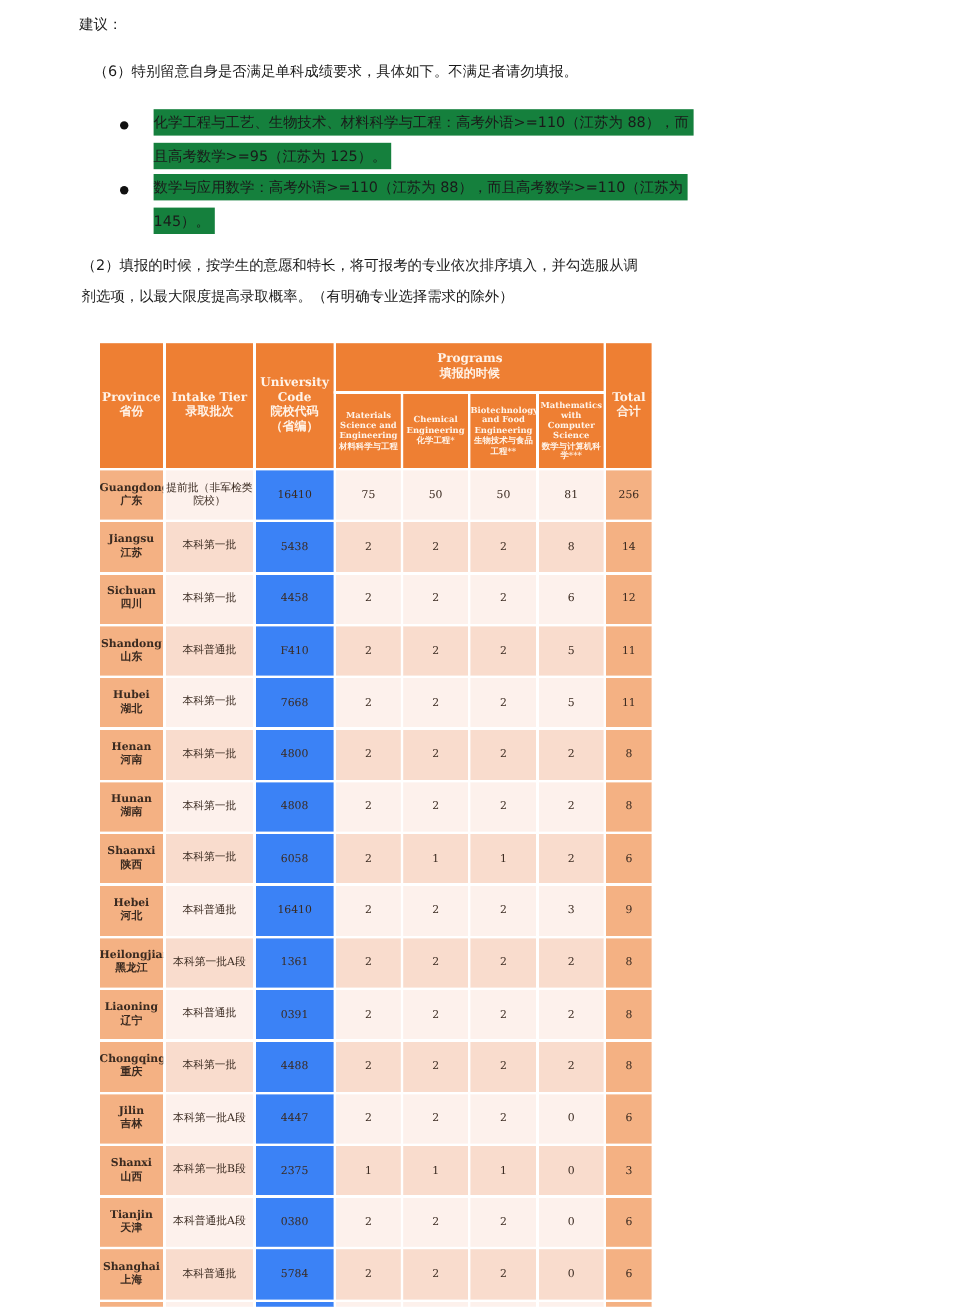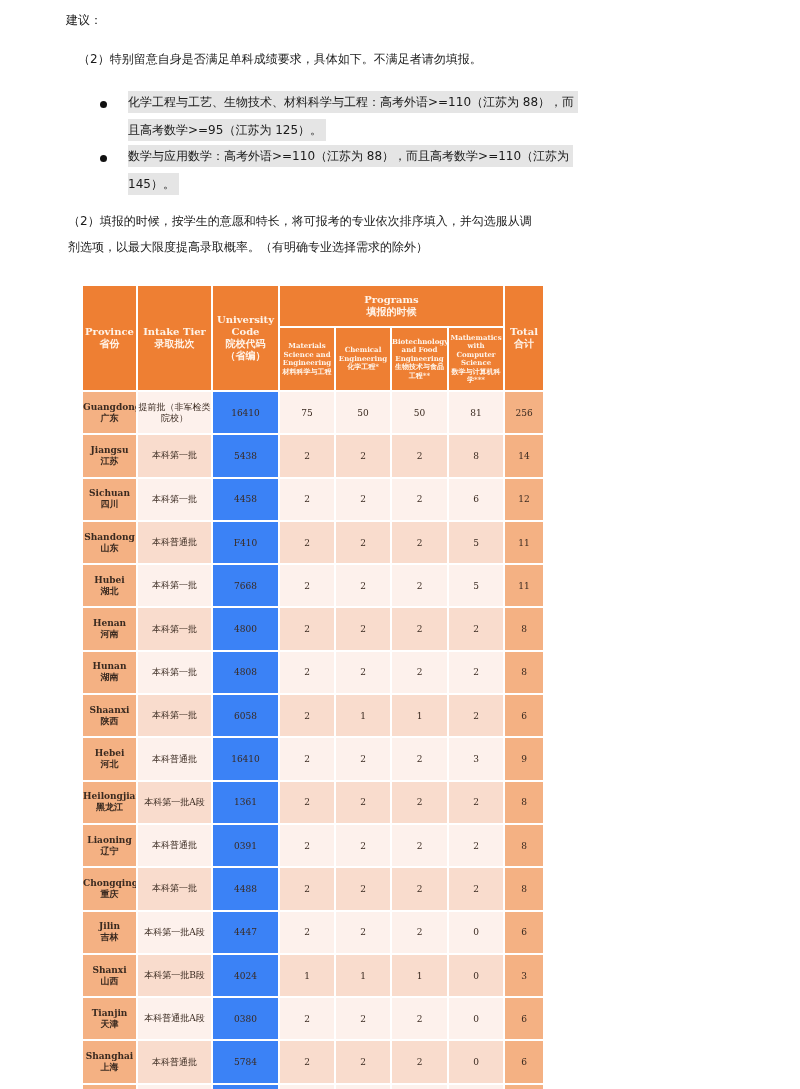--- a/index.html
+++ b/index.html
@@ -1,19 +1,19 @@
 <!DOCTYPE html>
 <html><head>
 <meta charset="utf-8">
 <style>
   html, body { margin:0; padding:0; background:#ffffff; }
   body { width:800px; height:1089px; position:relative; overflow:hidden;
          font-family:"DejaVu Sans", sans-serif; color:#1a1a1a; }
   .txt { position:absolute; font-size:12px; line-height:22px; white-space:nowrap; }
-  .hl { background:#e5e5e5; }
+  .hl { background:#15803d; }
   .bullet { position:absolute; width:7px; height:7px; border-radius:50%; background:#111; }
 
   #tbl { position:absolute; left:81px; top:284px; width:462px; border-collapse:collapse;
          table-layout:fixed; font-family:"DejaVu Serif", serif; }
   #tbl td, #tbl th { border:2px solid #ffffff; text-align:center; vertical-align:middle;
                      padding:0; overflow:hidden; }
   #tbl th { background:#ee7f33; color:#fff3e8; font-weight:bold; }
   .h1 { font-size:10px; line-height:12px; }
   .h2 { font-size:7px; line-height:8.5px; }
   #tbl tbody td { height:41.3px; font-size:9px; color:#3a2a20; }
@@ -23,21 +23,21 @@
   .tot  { background:#f4b183; }
   tr.odd  td.tier, tr.odd td.val  { background:#fdf1ec; }
   tr.even td.tier, tr.even td.val { background:#f9dccd; }
   .prov span, .tier span { display:block; }
 </style>
 </head>
 <body>
 
 <div class="txt" style="left:66px;top:9px;">建议：</div>
 
-<div class="txt" style="left:78px;top:48px;">（2）特别留意自身是否满足单科成绩要求，具体如下。不满足者请勿填报。</div>
+<div class="txt" style="left:78px;top:48px;">（6）特别留意自身是否满足单科成绩要求，具体如下。不满足者请勿填报。</div>
 
 <div class="bullet" style="left:100px;top:101px;"></div>
 <div class="txt hl" style="left:128px;top:91px;padding-right:4px;">化学工程与工艺、生物技术、材料科学与工程：高考外语&gt;=110（江苏为 88），而</div>
 <div class="txt hl" style="left:128px;top:119px;padding-right:4px;text-align:center;">且高考数学&gt;=95（江苏为 125）。</div>
 
 <div class="bullet" style="left:100px;top:155px;"></div>
 <div class="txt hl" style="left:128px;top:145px;padding-right:4px;">数学与应用数学：高考外语&gt;=110（江苏为 88），而且高考数学&gt;=110（江苏为</div>
 <div class="txt hl" style="left:128px;top:173px;padding-right:4px;text-align:right;">145）。</div>
 
 <div class="txt" style="left:68px;top:210px;">（2）填报的时候，按学生的意愿和特长，将可报考的专业依次排序填入，并勾选服从调</div>
@@ -267,21 +267,21 @@
         <td class="val">2</td>
         <td class="val">0</td>
         <td class="tot">6</td>
       </tr>
       <tr class="even">
         <td class="prov">
           <span>Shanxi</span>
           <span>山西</span>
         </td>
         <td class="tier">本科第一批B段</td>
-        <td class="code">4024</td>
+        <td class="code">2375</td>
         <td class="val">1</td>
         <td class="val">1</td>
         <td class="val">1</td>
         <td class="val">0</td>
         <td class="tot">3</td>
       </tr>
       <tr class="odd">
         <td class="prov">
           <span>Tianjin</span>
           <span>天津</span>

